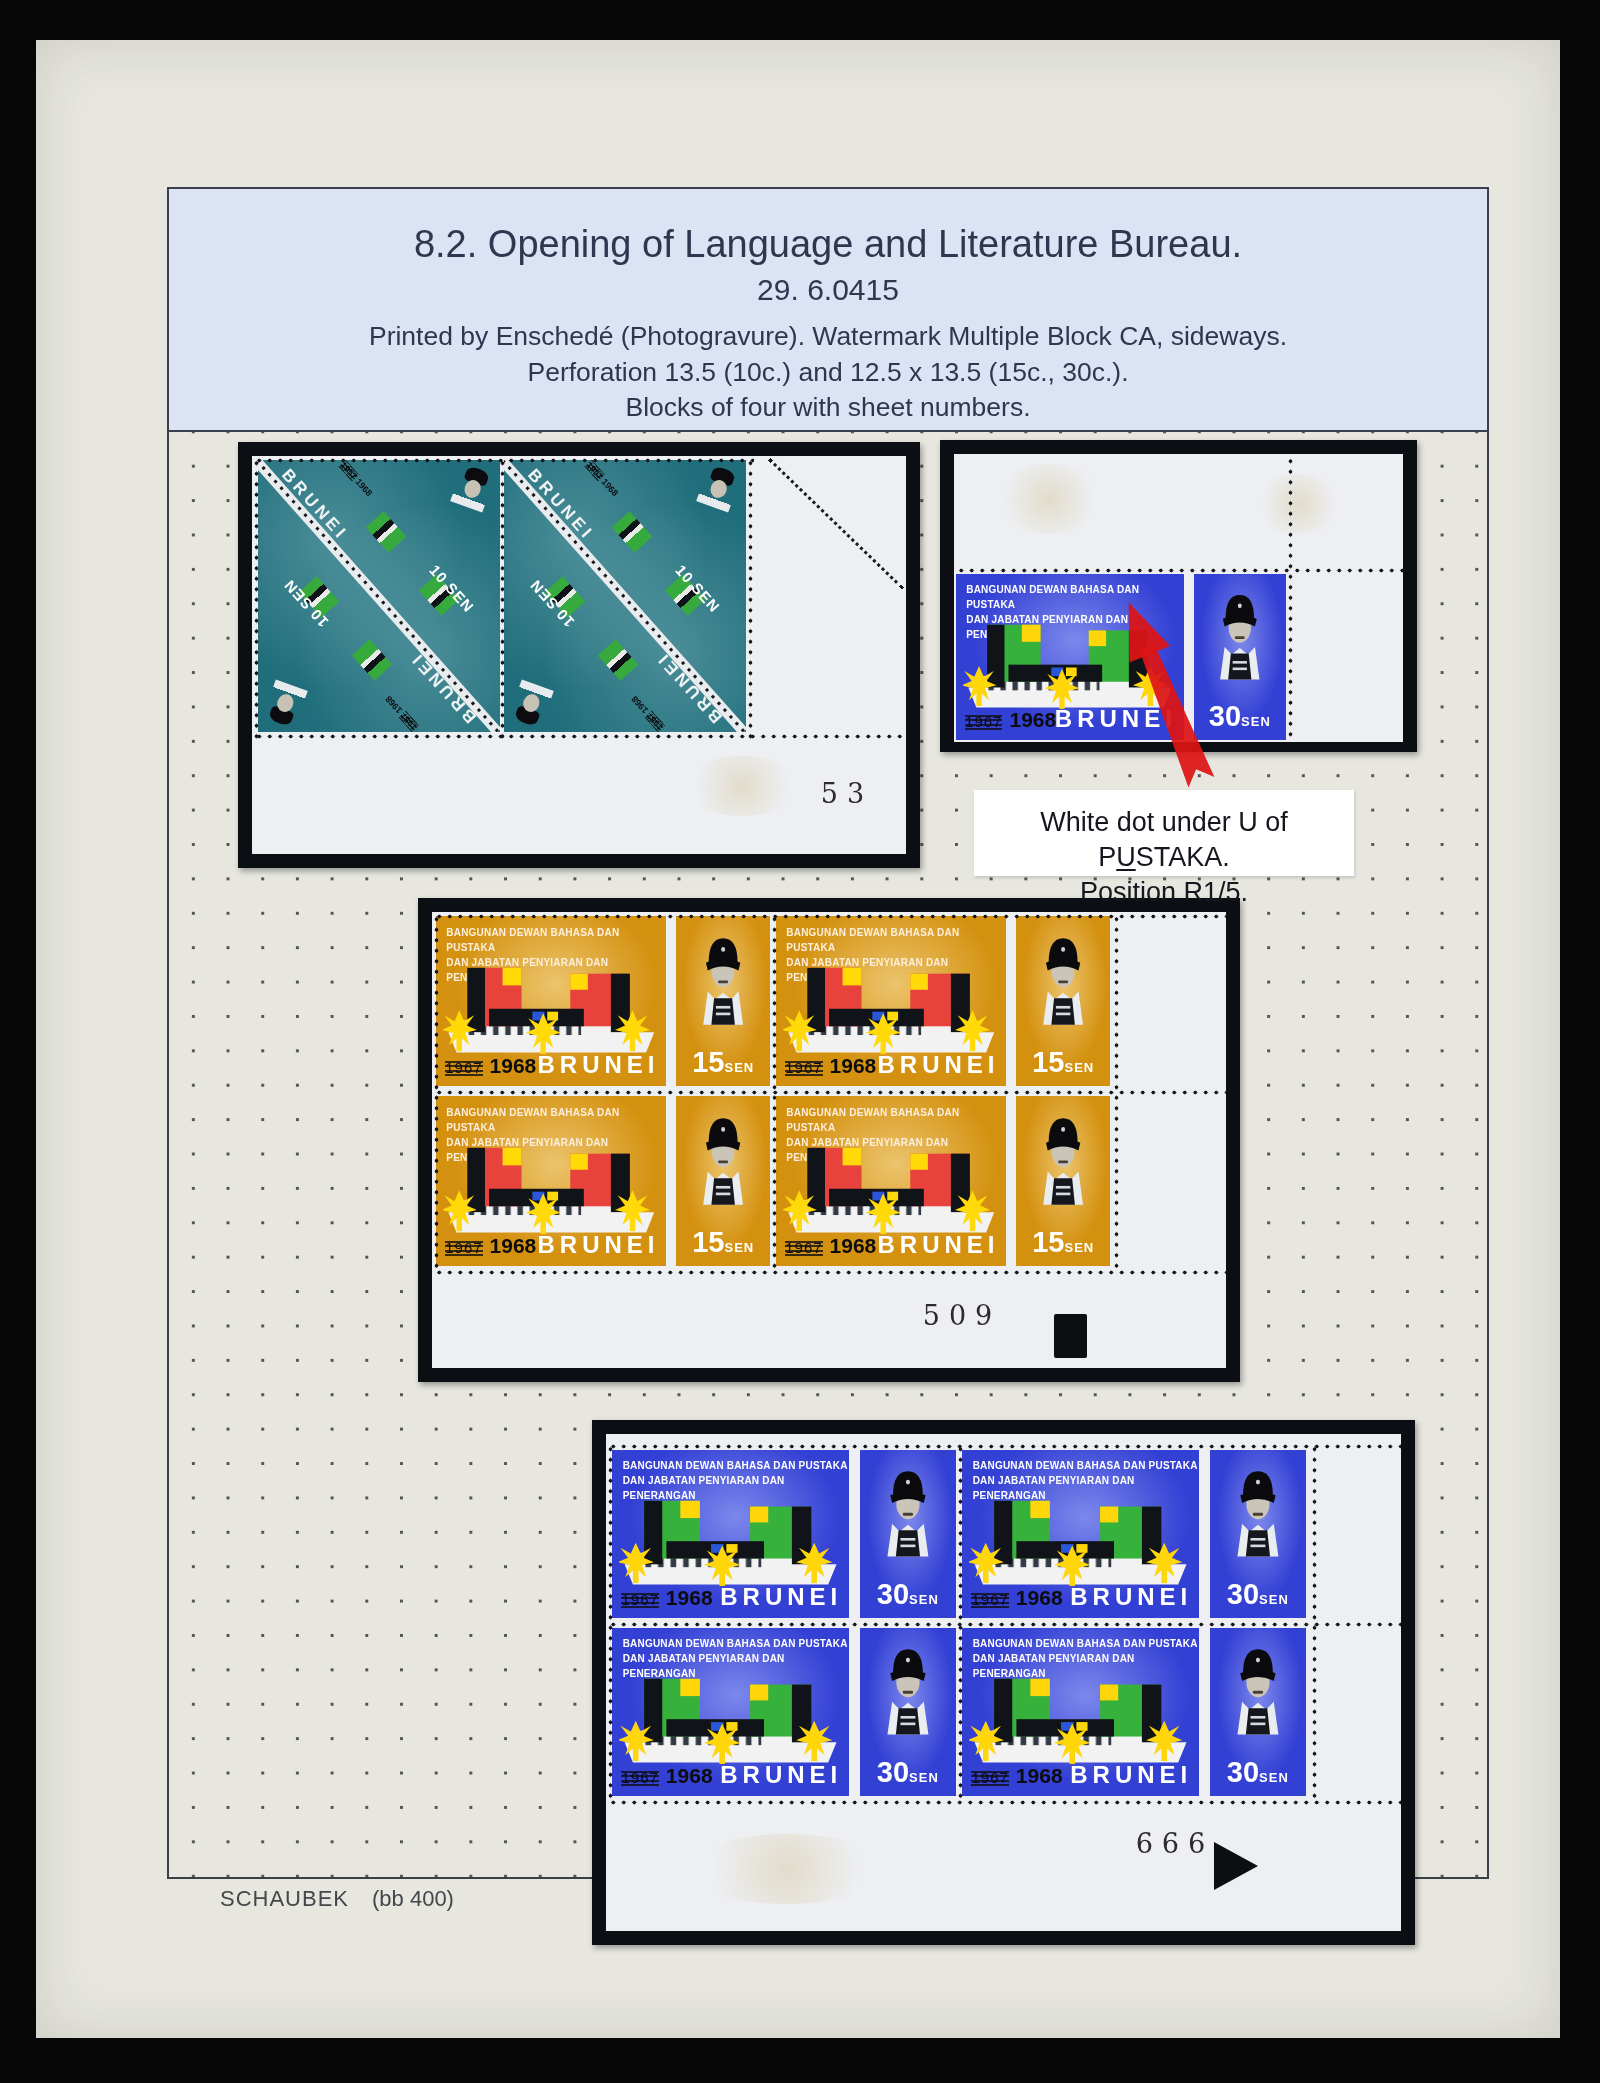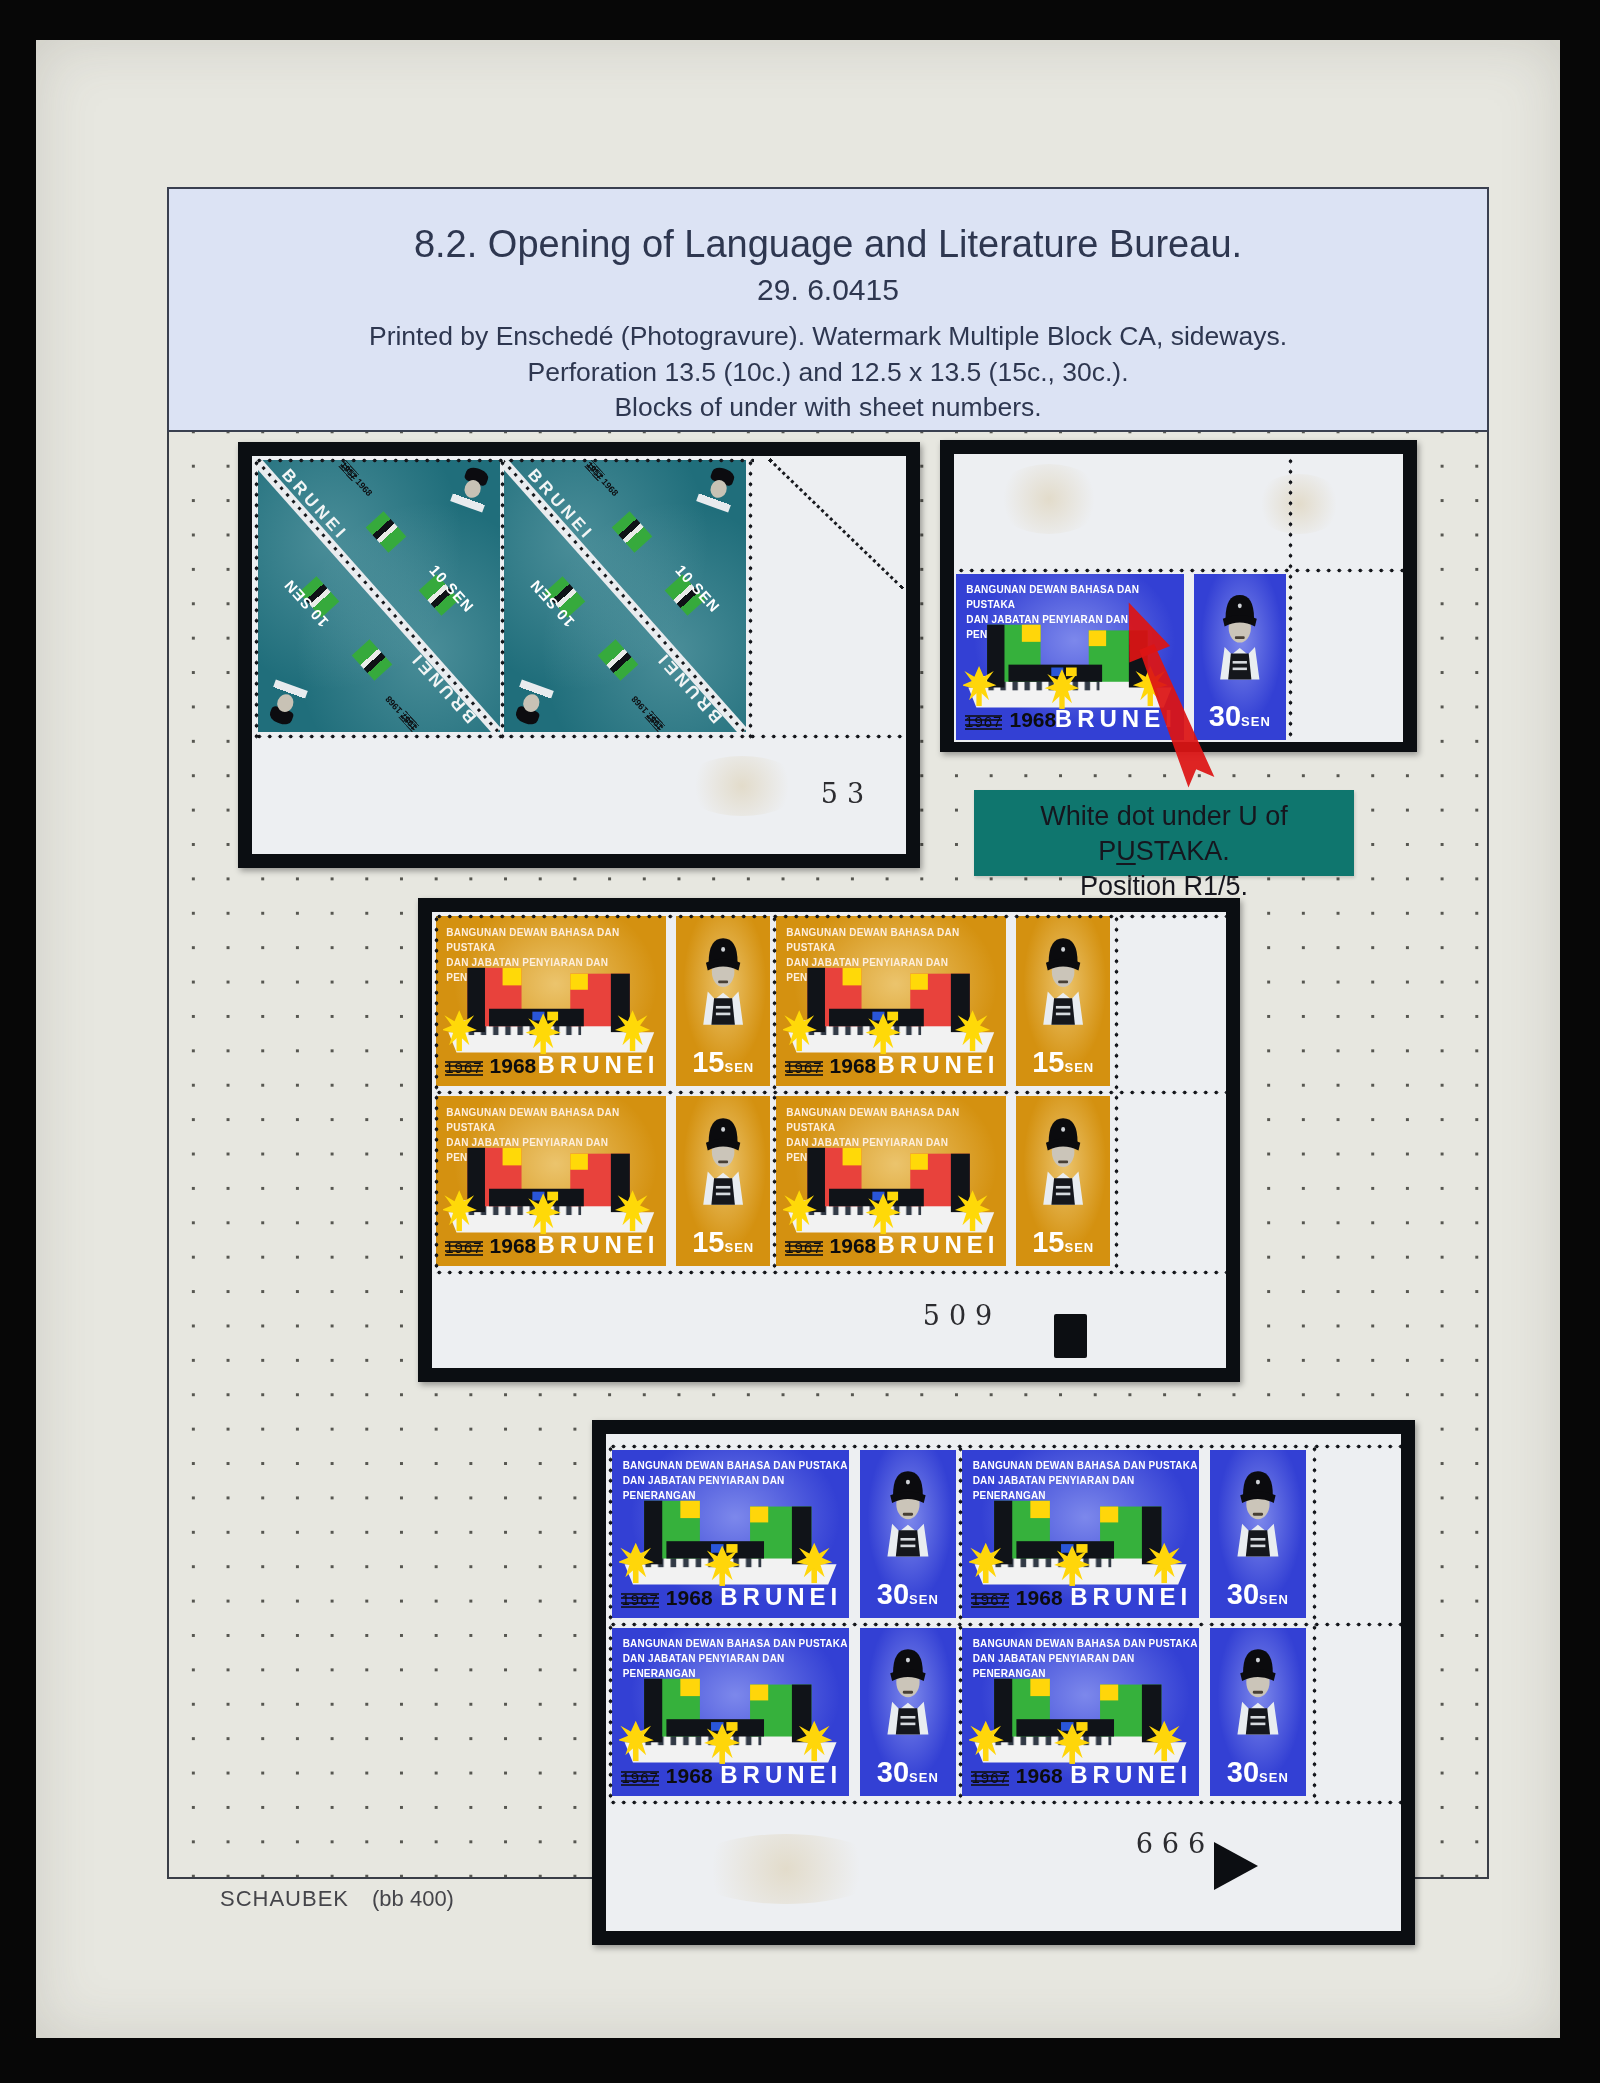--- a/index.html
+++ b/index.html
@@ -88,22 +88,22 @@
   .tp2{left:4%;bottom:3%;transform:rotate(200deg);}
   .tc{position:absolute;width:34px;height:24px;transform:rotate(48deg);
       background:linear-gradient(90deg,#36aa3c 0 30%,#0f1216 30% 48%,#e9ebe8 48% 62%,#36aa3c 62%);}
   .tc1{left:46%;top:22%;}
   .tc2{left:18%;top:46%;}
   .tc3{right:46%;bottom:22%;transform:rotate(228deg);}
   .tc4{right:18%;bottom:46%;transform:rotate(228deg);}
   .b1-diag{position:absolute;left:518px;top:2px;width:186px;border-top:3.5px dotted #181a1f;
            transform:rotate(44deg);transform-origin:0 0;}
   
-  .caption{position:absolute;left:974px;top:790px;width:380px;height:86px;background:#0f766e;z-index:3;
-           text-align:center;color:#16161e;font-size:27px;line-height:1.3;padding-top:9px;
+  .caption{position:absolute;left:974px;top:790px;width:380px;height:86px;background:#ffffff;z-index:3;
+           text-align:center;color:#16161e;font-size:27px;line-height:1.3;padding-top:15px;
            box-shadow:1px 2px 3px rgba(0,0,0,.15);}
   .caption u{text-decoration:underline;text-underline-offset:3px;}
   .arrow{position:absolute;left:1101px;top:600px;width:60px;height:200px;z-index:4;
          transform:rotate(-22deg);transform-origin:30px 8px;}
   .tri-mark{position:absolute;width:0;height:0;border-left:44px solid #0c0e12;
             border-top:24px solid rgba(0,0,0,0);border-bottom:24px solid rgba(0,0,0,0);}
   .sq-mark{position:absolute;width:33px;height:44px;background:#0c0e12;border-radius:2px;}
   .rot180{transform:rotate(180deg);}
 </style>
 </head>
@@ -153,21 +153,21 @@
 <div class="scan">
   <div class="page"></div>
   <div class="dotgrid"></div>
   <div class="frame"></div>
 
   <div class="headerbox">
     <div class="h-title">8.2. Opening of Language and Literature Bureau.</div>
     <div class="h-date">29. 6.0415</div>
     <div class="h-note">Printed by Enschedé (Photogravure). Watermark Multiple Block CA, sideways.</div>
     <div class="h-note">Perforation 13.5 (10c.) and 12.5 x 13.5 (15c., 30c.).</div>
-    <div class="h-note">Blocks of under with sheet numbers.</div>
+    <div class="h-note">Blocks of four with sheet numbers.</div>
   </div>
 
   <div class="mount b1">
     <div class="sheet">
       <div class="tsq" style="left:6px;top:4px;">
         <div class="tdiag"></div>
         <span class="tc tc1"></span>
         <span class="tc tc2"></span>
         <span class="tc tc3"></span>
         <span class="tc tc4"></span>

